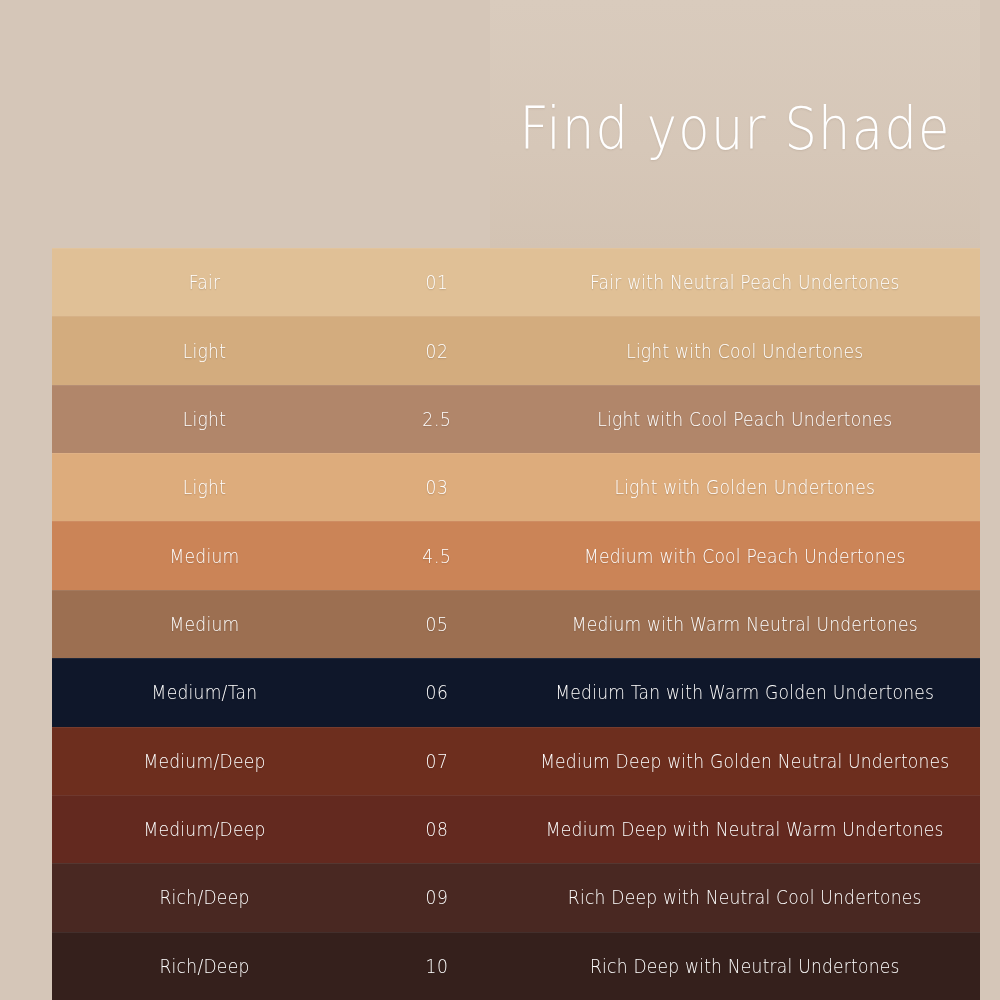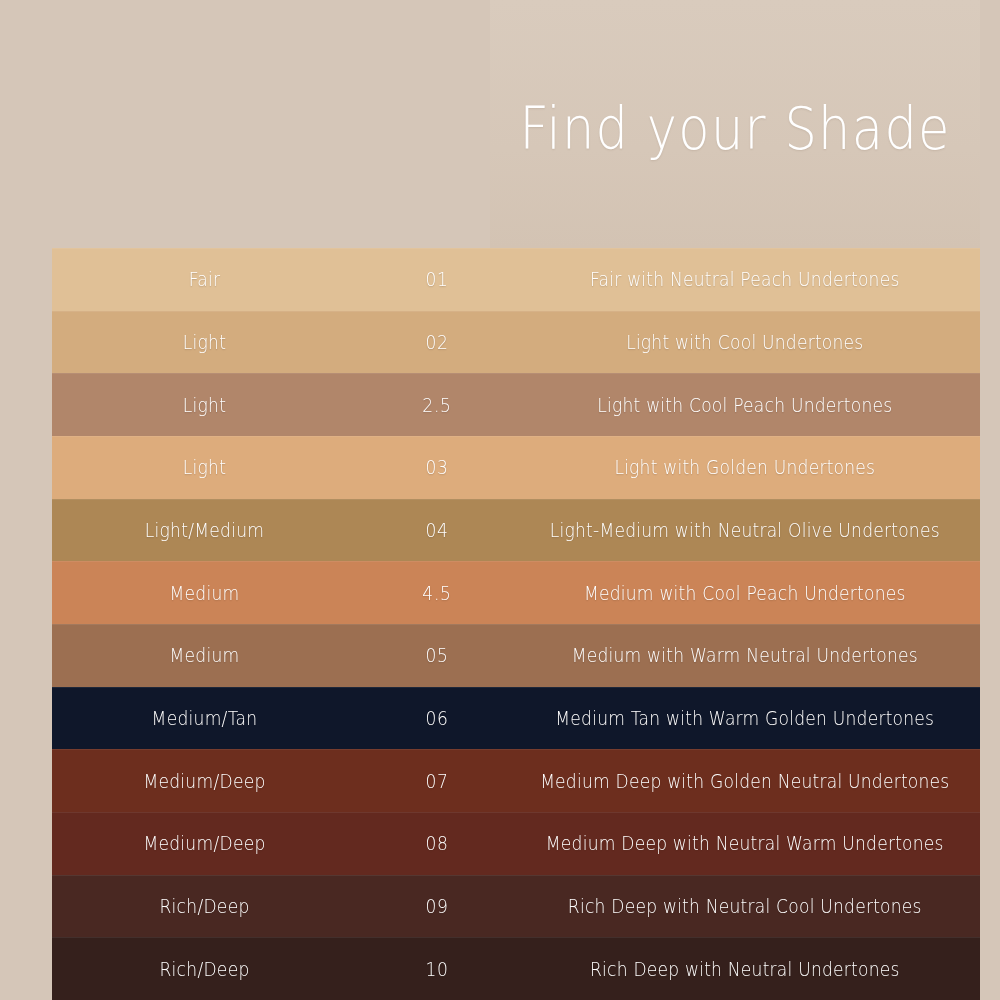--- a/index.html
+++ b/index.html
@@ -121,25 +121,20 @@
       <div class="shade-row" style="background: rgb(177, 134, 106);">
         <div class="cell col-category">Light</div>
         <div class="cell col-number">2.5</div>
         <div class="cell col-description">Light with Cool Peach Undertones</div>
       </div>
       <div class="shade-row" style="background: rgb(221, 172, 124);">
         <div class="cell col-category">Light</div>
         <div class="cell col-number">03</div>
         <div class="cell col-description">Light with Golden Undertones</div>
       </div>
-      <div class="shade-row" style="background: rgb(173, 135, 85);">
-        <div class="cell col-category">Light/Medium</div>
-        <div class="cell col-number">04</div>
-        <div class="cell col-description">Light-Medium with Neutral Olive Undertones</div>
-      </div>
       <div class="shade-row" style="background: rgb(203, 132, 87);">
         <div class="cell col-category">Medium</div>
         <div class="cell col-number">4.5</div>
         <div class="cell col-description">Medium with Cool Peach Undertones</div>
       </div>
       <div class="shade-row" style="background: rgb(156, 111, 81);">
         <div class="cell col-category">Medium</div>
         <div class="cell col-number">05</div>
         <div class="cell col-description">Medium with Warm Neutral Undertones</div>
       </div>

